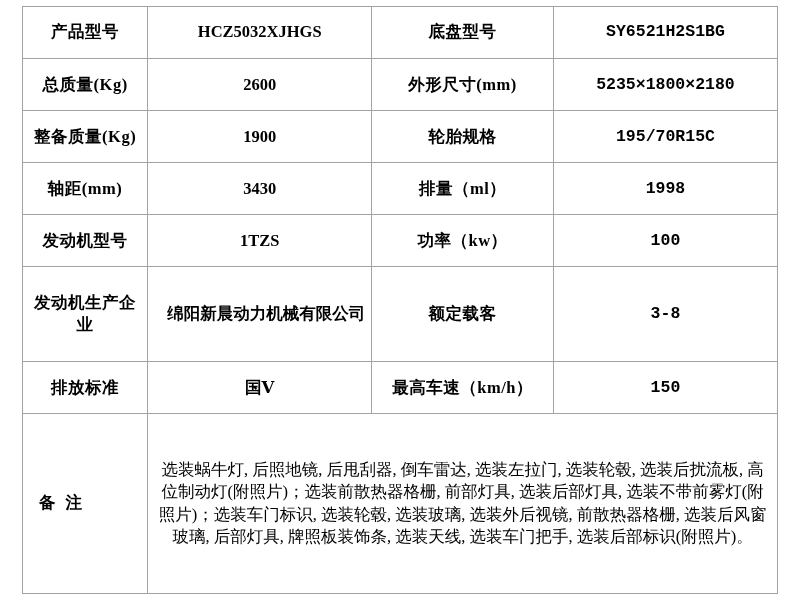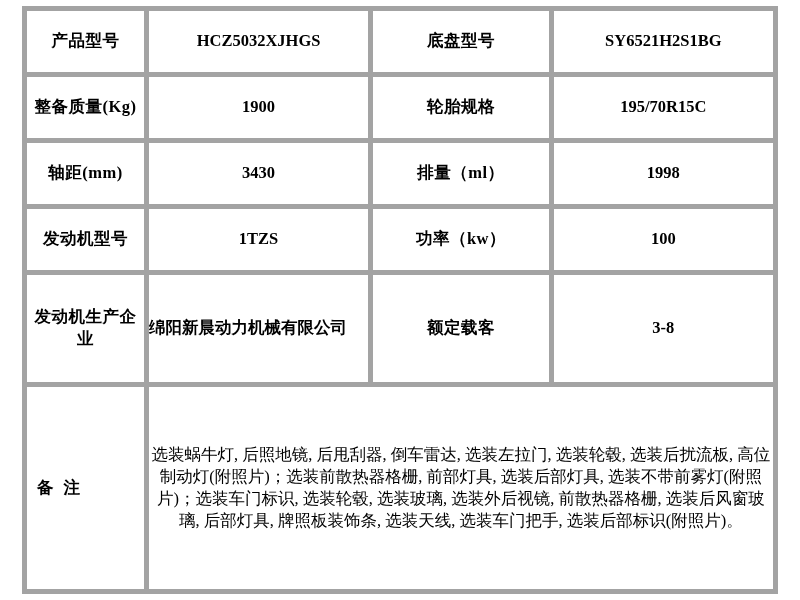--- a/index.html
+++ b/index.html
@@ -22,43 +22,43 @@
     display: flex;
     align-items: stretch;
   }
   table.spec {
     border-collapse: collapse;
     width: 100%;
     height: 100%;
     table-layout: fixed;
   }
   table.spec td {
-    border: 5px solid #a3a3a3;
-    padding: 2px 0;
+    border: 1px solid #a3a3a3;
+    padding: 2px 6px;
     vertical-align: middle;
     font-size: 16.5px;
     line-height: 1.35;
   }
   .label {
     text-align: center;
     font-weight: bold;
     letter-spacing: 0.5px;
   }
   .value {
     text-align: center;
     font-weight: bold;
   }
   .value-left {
-    text-align: left;
+    text-align: right;
     font-weight: bold;
   }
   .col-a { width: 16%; }
   .col-b { width: 30%; }
   .col-c { width: 24%; }
-  .col-d { width: 30%; }
+  .col-d { width: 30%; font-family: Liberation Mono, monospace; }
 
   .note-label {
     text-align: left;
     font-weight: bold;
     letter-spacing: 10px;
     text-indent: 10px;
   }
   .note-body {
     text-align: center;
     font-weight: normal;
@@ -73,20 +73,26 @@
 <div class="sheet">
   <table class="spec">
     <tbody>
       <tr>
         <td class="label col-a">产品型号</td>
         <td class="value col-b">HCZ5032XJHGS</td>
         <td class="label col-c">底盘型号</td>
         <td class="value col-d">SY6521H2S1BG</td>
       </tr>
       <tr>
+        <td class="label col-a">总质量(Kg)</td>
+        <td class="value col-b">2600</td>
+        <td class="label col-c">外形尺寸(mm)</td>
+        <td class="value col-d">5235×1800×2180</td>
+      </tr>
+      <tr>
         <td class="label col-a">整备质量(Kg)</td>
         <td class="value col-b">1900</td>
         <td class="label col-c">轮胎规格</td>
         <td class="value col-d">195/70R15C</td>
       </tr>
       <tr>
         <td class="label col-a">轴距(mm)</td>
         <td class="value col-b">3430</td>
         <td class="label col-c">排量（ml）</td>
         <td class="value col-d">1998</td>
@@ -97,18 +103,24 @@
         <td class="label col-c">功率（kw）</td>
         <td class="value col-d">100</td>
       </tr>
       <tr>
         <td class="label col-a">发动机生产企业</td>
         <td class="value-left col-b">绵阳新晨动力机械有限公司</td>
         <td class="label col-c">额定载客</td>
         <td class="value col-d">3-8</td>
       </tr>
       <tr>
+        <td class="label col-a">排放标准</td>
+        <td class="value col-b">国Ⅴ</td>
+        <td class="label col-c">最高车速（km/h）</td>
+        <td class="value col-d">150</td>
+      </tr>
+      <tr>
         <td class="note-label col-a">备注</td>
         <td class="note-body" colspan="3">选装蜗牛灯, 后照地镜, 后甩刮器, 倒车雷达, 选装左拉门, 选装轮毂, 选装后扰流板, 高位制动灯(附照片)；选装前散热器格栅, 前部灯具, 选装后部灯具, 选装不带前雾灯(附照片)；选装车门标识, 选装轮毂, 选装玻璃, 选装外后视镜, 前散热器格栅, 选装后风窗玻璃, 后部灯具, 牌照板装饰条, 选装天线, 选装车门把手, 选装后部标识(附照片)。</td>
       </tr>
     </tbody>
   </table>
 </div>
 
 </body></html>

